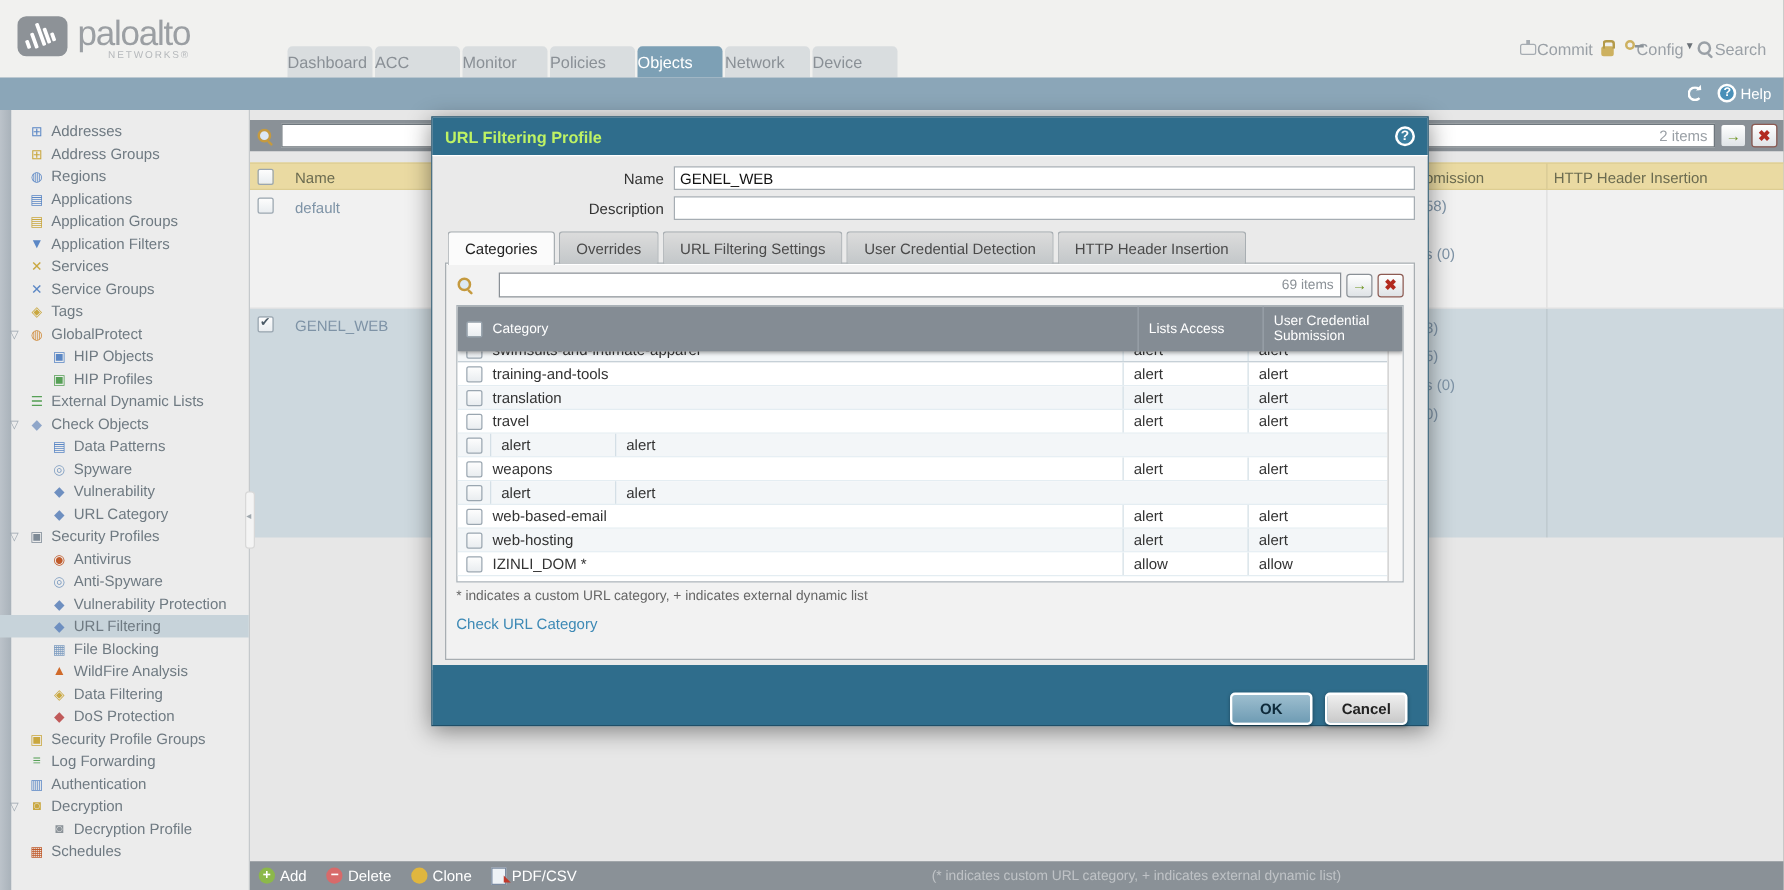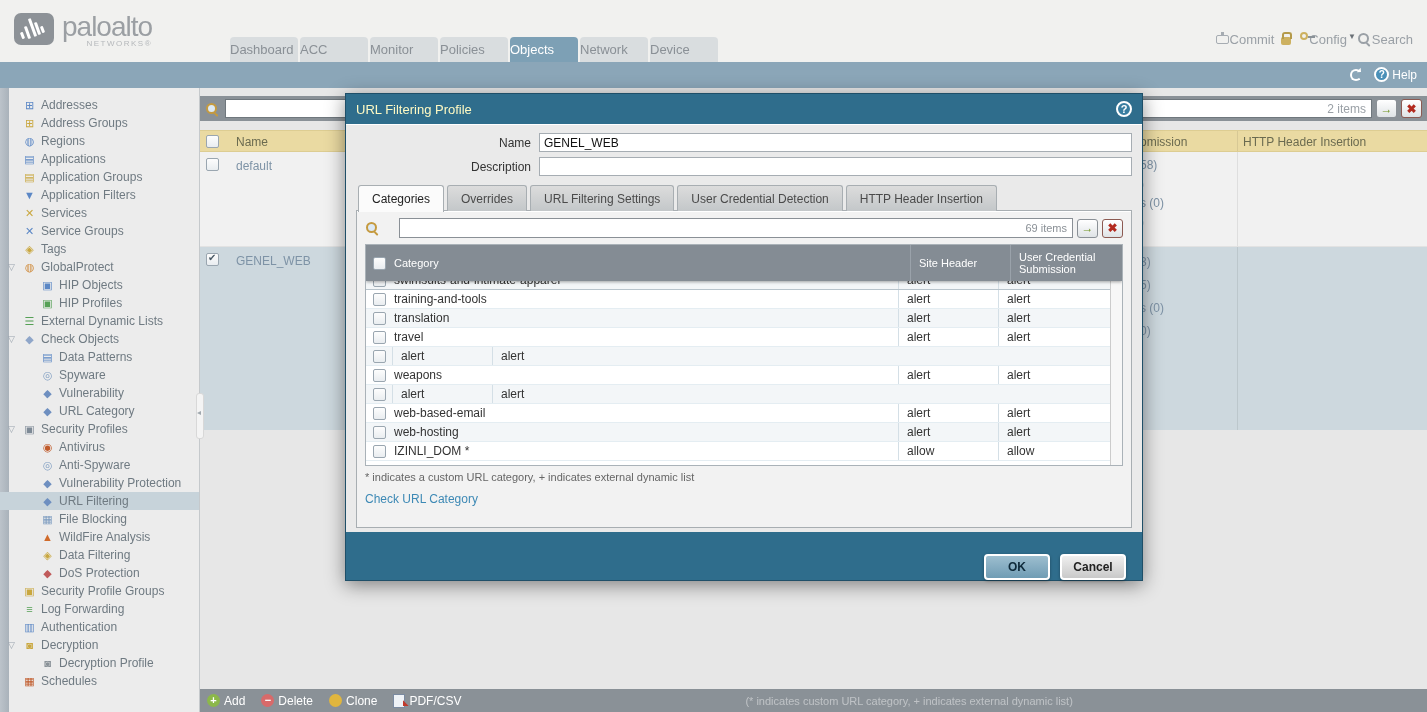--- a/index.html
+++ b/index.html
@@ -89,21 +89,21 @@
   .ic-add{background:#8cb84a}
   .ic-del{background:#d86a6a}
   .ic-clone{background:#e0b63e}
   .ic-pdf{width:12px;height:14px;background:#eef2f6;border:1px solid #7a8aa0;position:relative;margin-right:4px;flex:none}
   .ic-pdf::after{content:"";position:absolute;right:-3px;bottom:-3px;width:0;height:0;border:4px solid transparent;border-top-color:#c0392b;transform:rotate(45deg)}
   .bb-note{margin-left:268px;color:rgba(255,255,255,0.45);font-size:11px}
 
   
   .dialog{position:absolute;left:345px;top:93px;width:798px;height:488px;background:#e9e9e9;border:1px solid #1f4f68;box-shadow:0 4px 18px rgba(0,0,0,0.45);z-index:10}
   .dlg-header{height:30px;background:#2f6d8c;display:flex;align-items:center;padding:0 10px}
-  .dlg-title{color:#fef9c3;font-size:13px;font-weight:normal}
+  .dlg-title{color:#bef264;font-size:13px;font-weight:bold}
   .dlg-help{margin-left:auto;width:16px;height:16px;border-radius:50%;border:2px solid #fff;background:#3a7ea0;color:#fff;font-size:11px;font-weight:bold;text-align:center;line-height:13px;cursor:pointer}
   .dlg-body{position:absolute;left:0;top:30px;right:0;bottom:44px;padding:8px 10px;background:#eaeaea;border-top:1px solid #fff}
   .form-row{display:flex;align-items:center;margin-bottom:5px}
   .form-label{width:183px;text-align:right;padding-right:8px;font-size:12px;color:#333;flex:none}
   .form-input{flex:1;height:19px;background:#fff;border:1px solid #a6adb3;font-size:12px;padding:1px 4px;color:#111;font-family:"Liberation Sans",sans-serif}
   .dlg-tabs{display:flex;margin-top:9px;padding-left:2px;position:relative;z-index:2}
   .dlg-tab{padding:0 13px;height:26px;line-height:26px;font-size:12px;color:#4a4a4a;background:linear-gradient(#dcdcdc,#c3c7c9);border:1px solid #a8aeb2;border-bottom:none;border-radius:3px 3px 0 0;margin-right:3px;cursor:pointer;white-space:nowrap}
   .dlg-tab.active{background:#fbfbfb;color:#222;height:27px;margin-bottom:-1px;font-weight:normal}
   .dlg-panel{position:relative;margin-top:-1px;background:#f2f2f2;border:1px solid #a8aeb2;height:318px;padding:7px 8px;box-shadow:inset 0 1px 0 #fff}
   .pnl-search{display:flex;align-items:center;margin-bottom:6px}
@@ -419,21 +419,21 @@
           <span class="sq-btn go">→</span>
           <span class="sq-btn x">✖</span>
         </div>
 
         <div class="dlg-table">
           <div class="tbl-header">
             <span class="c-cb">
                 <span class="cb"></span>
               </span>
             <span class="c-cat">Category</span>
-            <span class="c-site">Site Header</span>
+            <span class="c-site">Lists Access</span>
             <span class="c-ucs">User Credential Submission</span>
           </div>
           <div class="tbl-body" id="dlg-table-body">
               <div class="clip-row">
                 <div class="tbl-row alt">
                   <span class="c-cb">
                     <span class="cb"></span>
                   </span>
                   <span class="c-cat">swimsuits-and-intimate-apparel</span>
                   <span class="c-site">alert</span>

